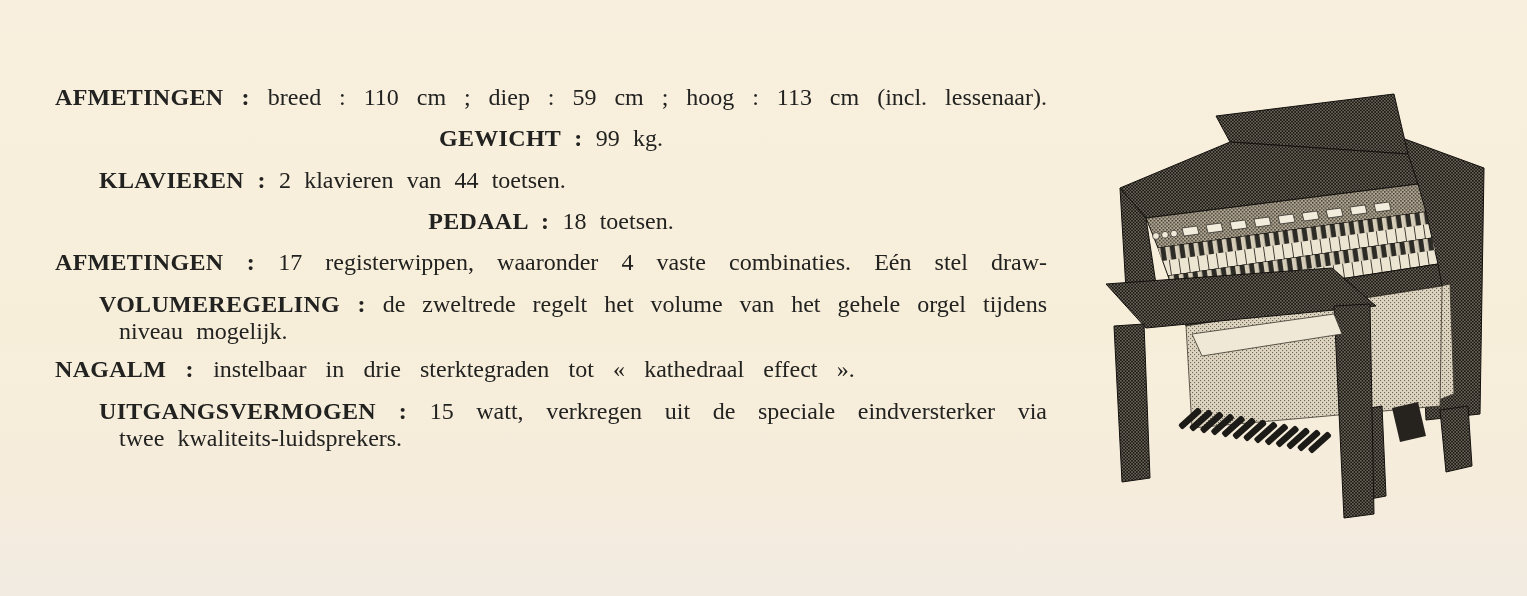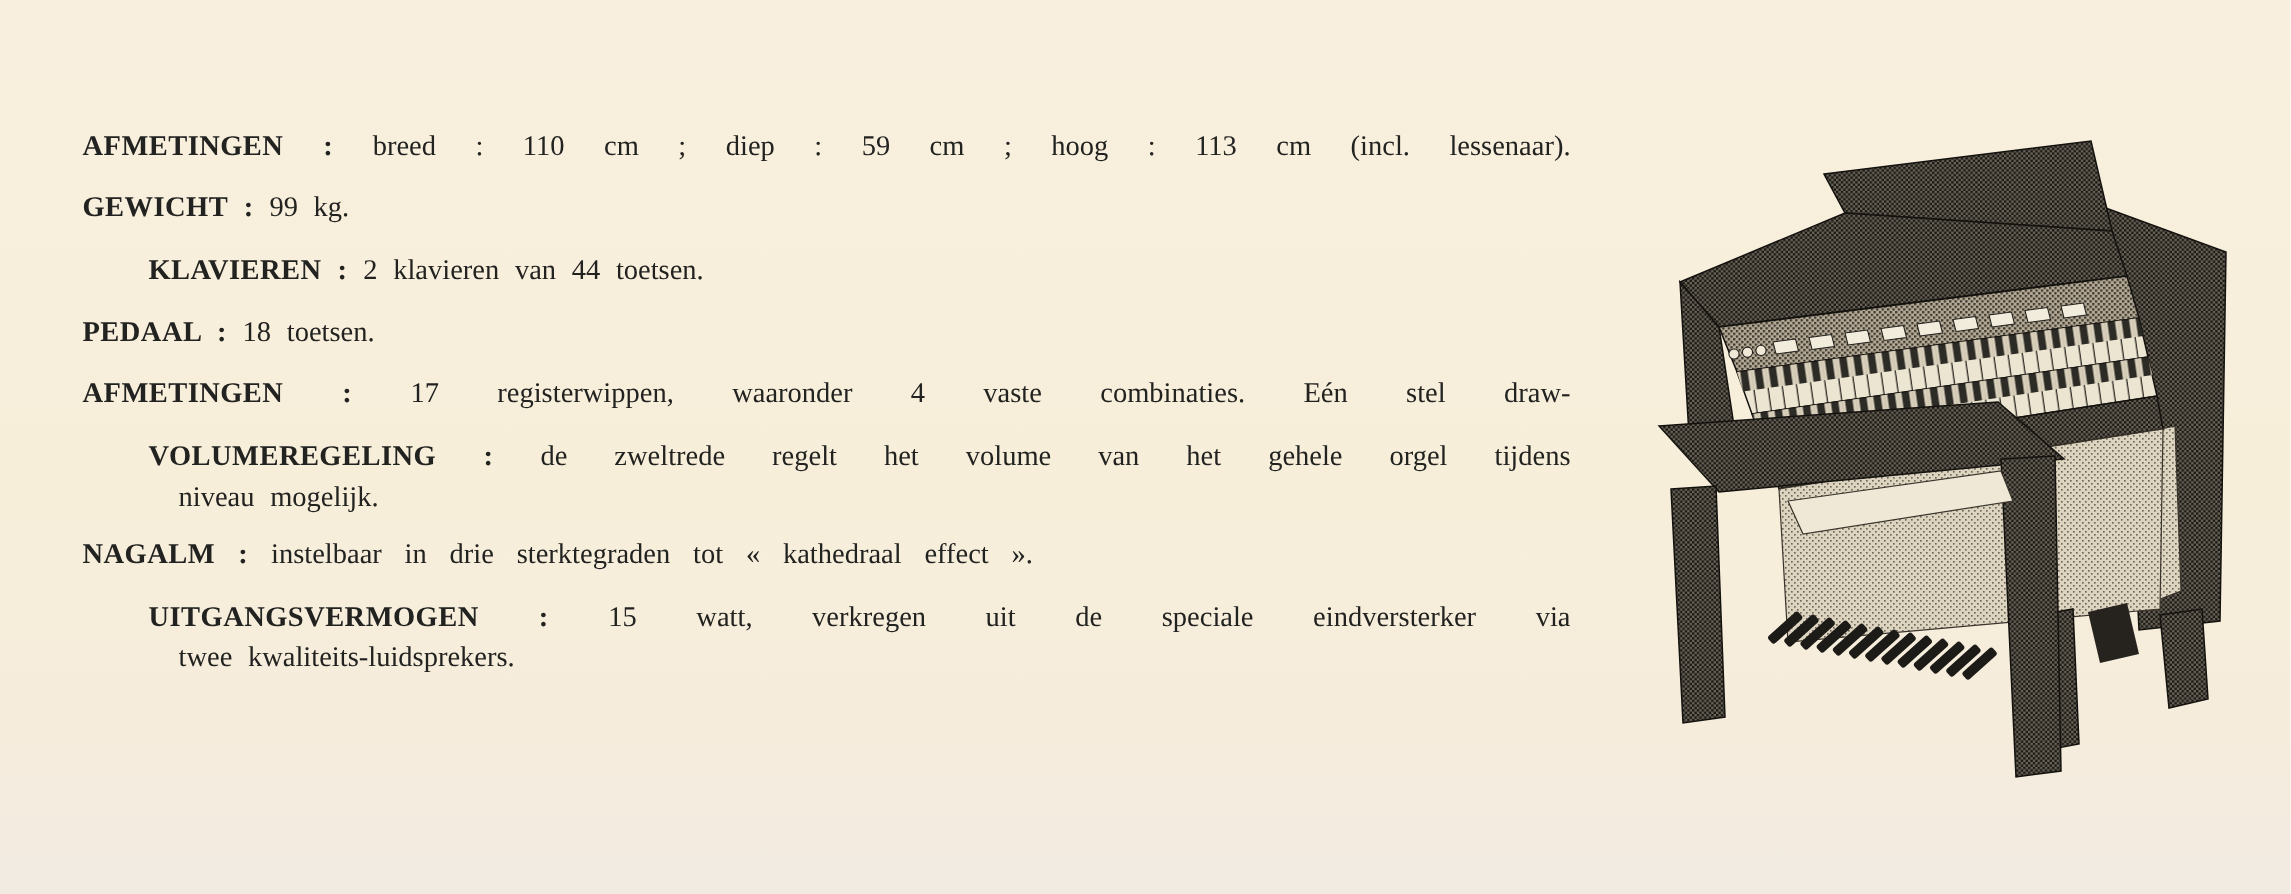--- a/index.html
+++ b/index.html
@@ -5,28 +5,28 @@
   html,body{margin:0;padding:0;}
   body{
     width:1527px;height:596px;position:relative;overflow:hidden;
     background:linear-gradient(180deg,#f8efde 0%,#f7eeda 55%,#f5ecdc 82%,#f2ebe2 100%);
     font-family:"Liberation Serif","DejaVu Serif",serif;
   }
   .text-block{
     position:absolute;left:55px;top:84px;width:992px;color:#222220;
   }
   .line{
-    font-size:19px;line-height:27px;word-spacing:0.30em;
+    font-size:24px;line-height:27px;word-spacing:0.30em;
   }
   .lbl{font-weight:700;letter-spacing:0.3px;}
   .j{text-align:justify;text-align-last:justify;}
   .ind{padding-left:64px;}
   .wide{word-spacing:0.55em;}
   .mt11{margin-top:11px;}
-  .mt14{margin-top:14px;}
+  .mt14{margin-top:14px;text-align:center;}
   .mt15{margin-top:15px;margin-left:44px;}
   .illustration{
     position:absolute;left:1096px;top:76px;width:392px;height:460px;
   }
 </style>
 </head>
 <body>
 
 <div class="text-block">
   <div class="line j"><span class="lbl">AFMETINGEN :</span> <span>breed : 110 cm ; diep : 59 cm ; hoog : 113 cm (incl. lessenaar).</span></div>

